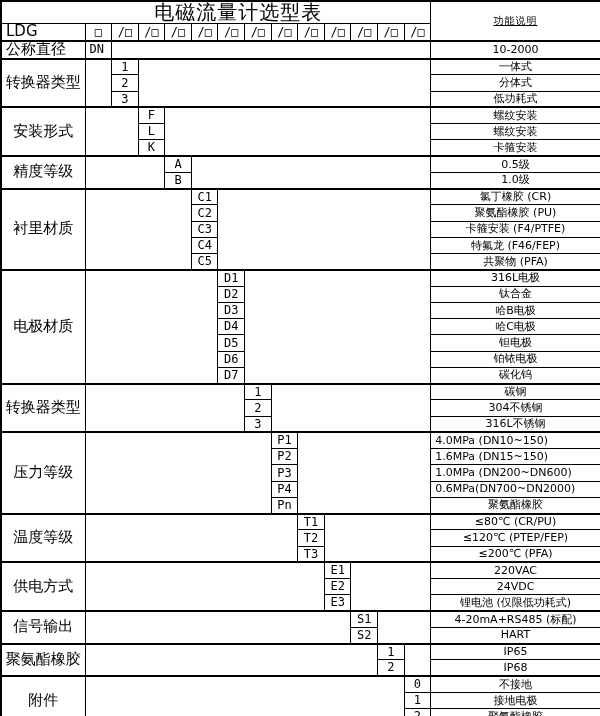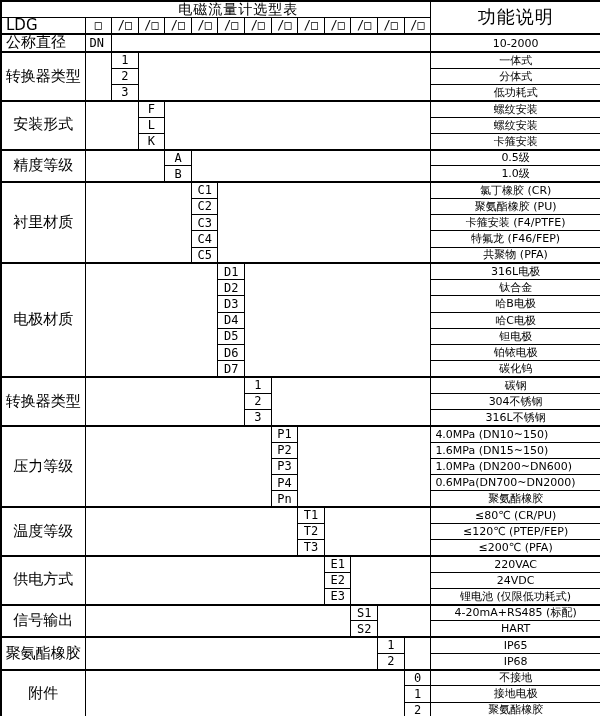--- a/index.html
+++ b/index.html
@@ -15,22 +15,22 @@
   td{
     border:1px solid #000;
     padding:0 1px;
     text-align:center;vertical-align:middle;
     font-size:12.5px;line-height:1.05;
     overflow:hidden;white-space:nowrap;
   }
   #title-row{height:16px;}
   #ldg-row{height:17px;}
   tr.datarow{height:16.26px;}
-  td.title{font-size:14px;letter-spacing:1px;padding-left:45px;}
-  td.fnhead{font-size:18px;letter-spacing:1px;}
+  td.title{font-size:20px;letter-spacing:1px;padding-left:45px;}
+  td.fnhead{font-size:10px;letter-spacing:1px;text-decoration:underline;}
   td.lbl{font-size:15px;}
   td.code{font-size:12px;font-family:"DejaVu Sans Mono","Liberation Mono",monospace;border-radius:7px;}
   td.slot{font-size:12px;font-family:"DejaVu Sans Mono","Liberation Mono",monospace;}
   td.desc{font-size:11px;}
   td.left{text-align:left;padding-left:4px;}
   td.blank{border:1px solid #000;}
   tr.sec-top > td{border-top:2px solid #000;}
 </style>
 </head>
 <body>

